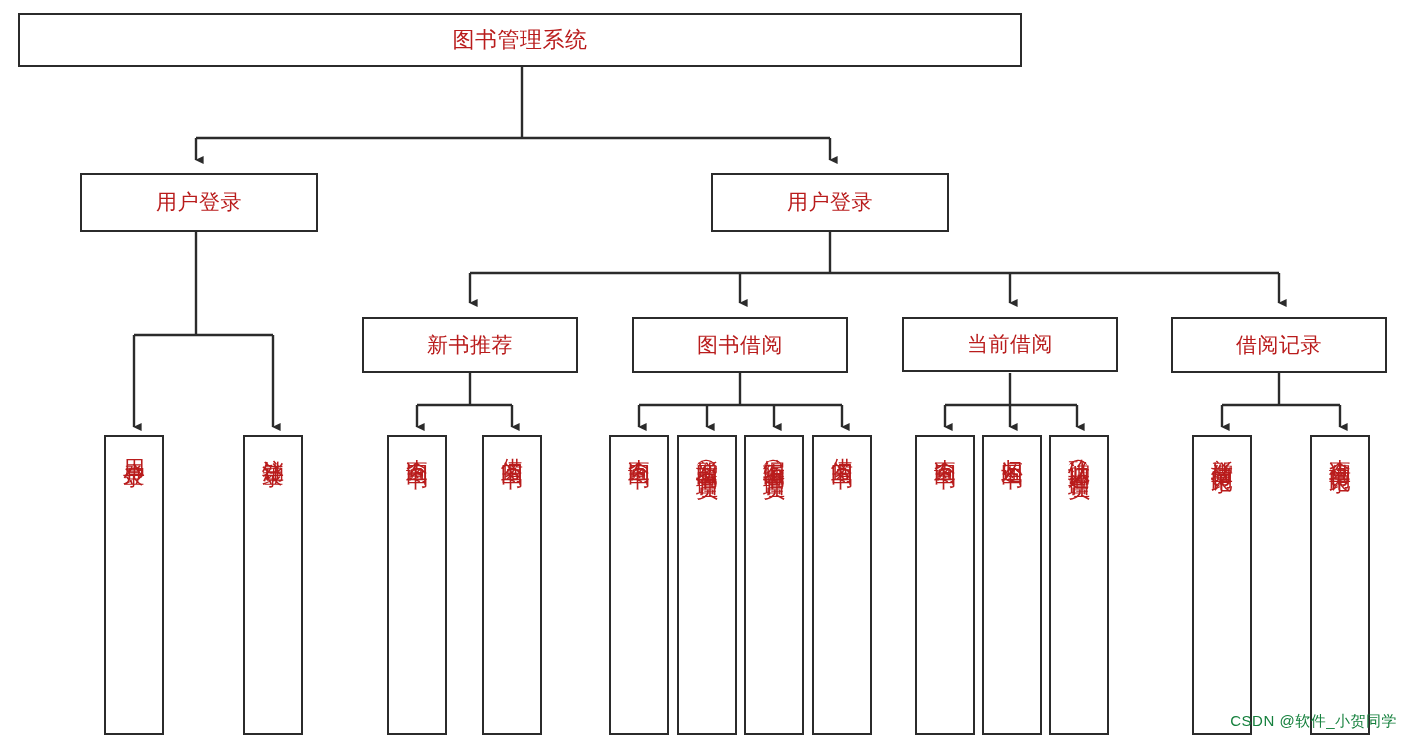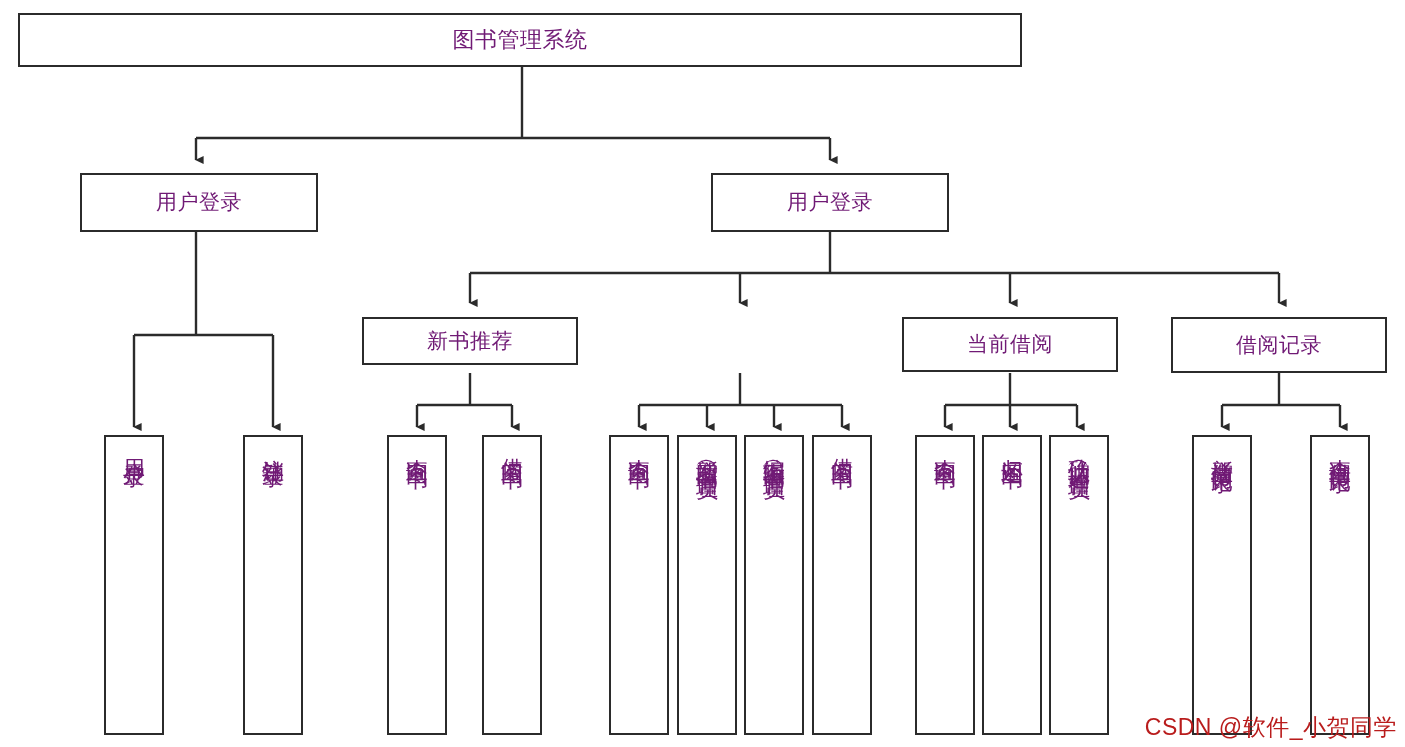--- a/index.html
+++ b/index.html
@@ -29,21 +29,21 @@
     pointer-events: none;
   }
   .node {
     position: absolute;
     box-sizing: border-box;
     background: #ffffff;
     border: 2px solid #2b2b2b;
     display: flex;
     align-items: center;
     justify-content: center;
-    color: #701a75;
+    color: #b91c1c;
     z-index: 2;
   }
   .node .label {
     line-height: 1.18;
     text-align: center;
     white-space: pre;
   }
   .node.horizontal .label {
     font-size: 21px;
     letter-spacing: 0.5px;
@@ -56,23 +56,23 @@
     writing-mode: vertical-rl;
     text-orientation: upright;
     font-size: 22px;
     letter-spacing: 3px;
     line-height: 1;
   }
   .node.root .label { font-size: 22px; }
   .watermark {
     position: absolute;
     right: 8px;
-    bottom: 4px;
-    font-size: 23px;
-    color: #b91c1c;
+    bottom: 16px;
+    font-size: 15px;
+    color: #15803d;
     letter-spacing: 0.5px;
     z-index: 3;
     white-space: pre;
   }
 </style>
 </head>
 <body>
 
 <div id="diagram-root">
 
@@ -130,22 +130,25 @@
     <span class="label">图书管理系统</span>
   </div>
 
   <div class="node horizontal" style="left:80px; top:173px; width:238px; height:59px;">
     <span class="label">用户登录</span>
   </div>
   <div class="node horizontal" style="left:711px; top:173px; width:238px; height:59px;">
     <span class="label">用户登录</span>
   </div>
 
-  <div class="node horizontal" style="left:362px; top:317px; width:216px; height:48px;">
+  <div class="node horizontal" style="left:362px; top:317px; width:216px; height:56px;">
     <span class="label">新书推荐</span>
+  </div>
+  <div class="node horizontal" style="left:632px; top:317px; width:216px; height:56px;">
+    <span class="label">图书借阅</span>
   </div>
   <div class="node horizontal" style="left:902px; top:317px; width:216px; height:55px;">
     <span class="label">当前借阅</span>
   </div>
   <div class="node horizontal" style="left:1171px; top:317px; width:216px; height:56px;">
     <span class="label">借阅记录</span>
   </div>
 
   <div class="node vertical" style="left:104px; top:435px; width:60px; height:300px;">
     <span class="label">用户登录</span>

